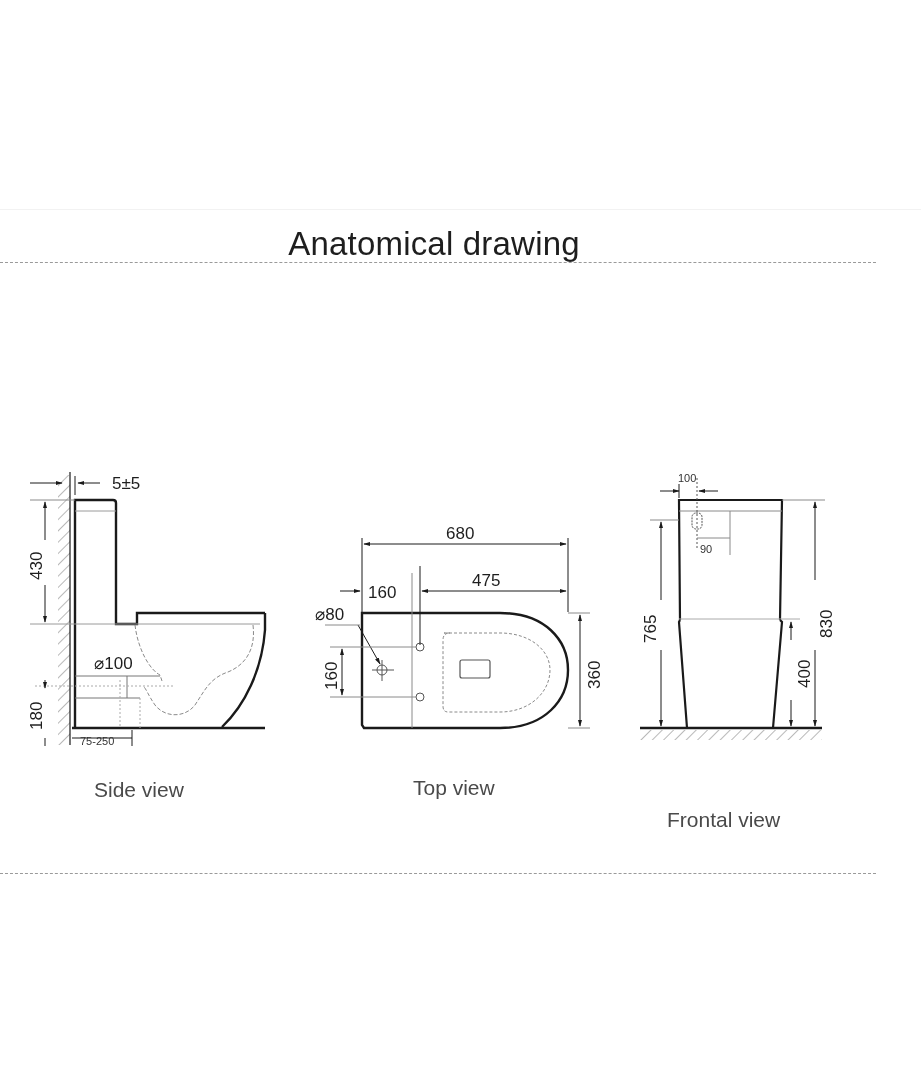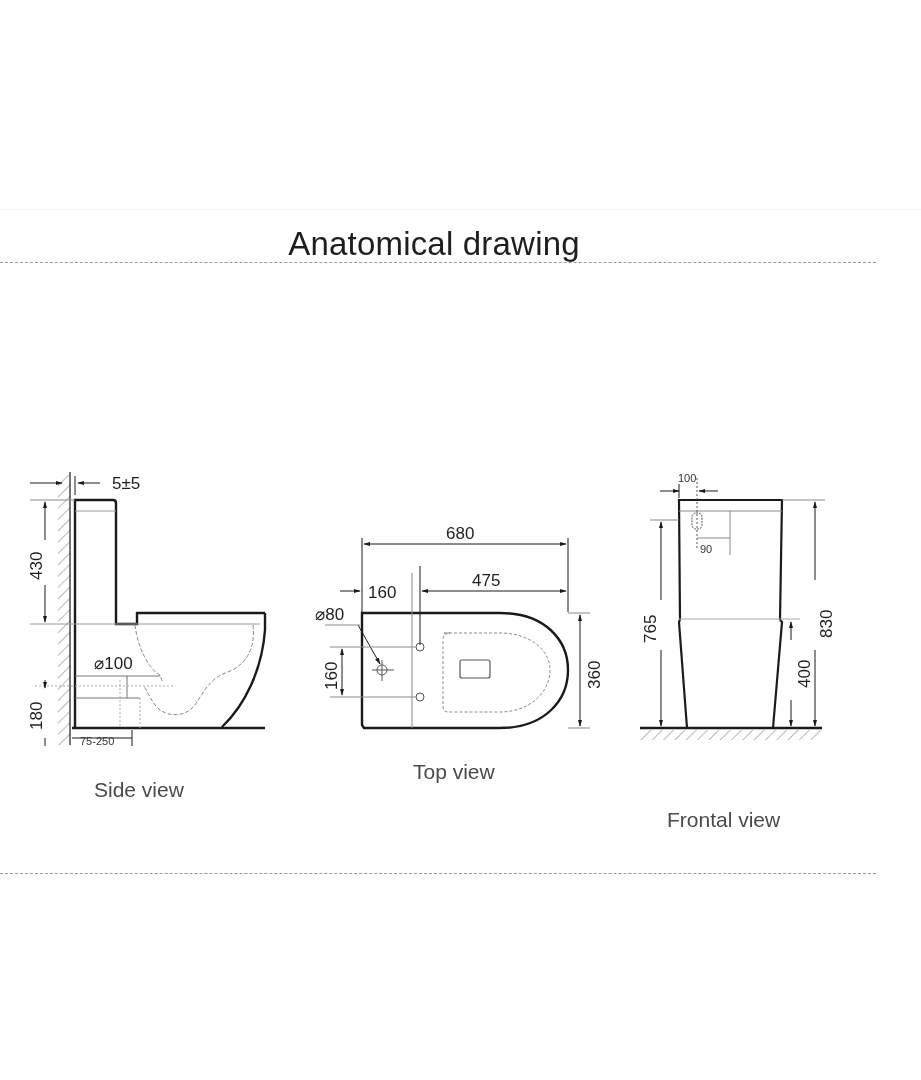--- a/index.html
+++ b/index.html
@@ -154,16 +154,16 @@
     <text transform="translate(810,688) rotate(-90)" class="dim">400</text>
 
     <line x1="782" y1="500" x2="825" y2="500" stroke="#8a8a8a" stroke-width="1"></line>
     <line x1="815" y1="580" x2="815" y2="502" stroke="#1a1a1a" stroke-width="1" marker-end="url(#arr)"></line>
     <line x1="815" y1="650" x2="815" y2="726" stroke="#1a1a1a" stroke-width="1" marker-end="url(#arr)"></line>
     <text transform="translate(832,638) rotate(-90)" class="dim">830</text>
   </g>
 </svg>
 
 <div class="caption" style="left:94px; top:778px;">Side view</div>
-<div class="caption" style="left:413px; top:760px;">Top view</div>
+<div class="caption" style="left:413px; top:776px;">Top view</div>
 <div class="caption" style="left:667px; top:808px;">Frontal view</div>
 
 <div class="dash" style="top:873px;"></div>
 
 </body></html>

